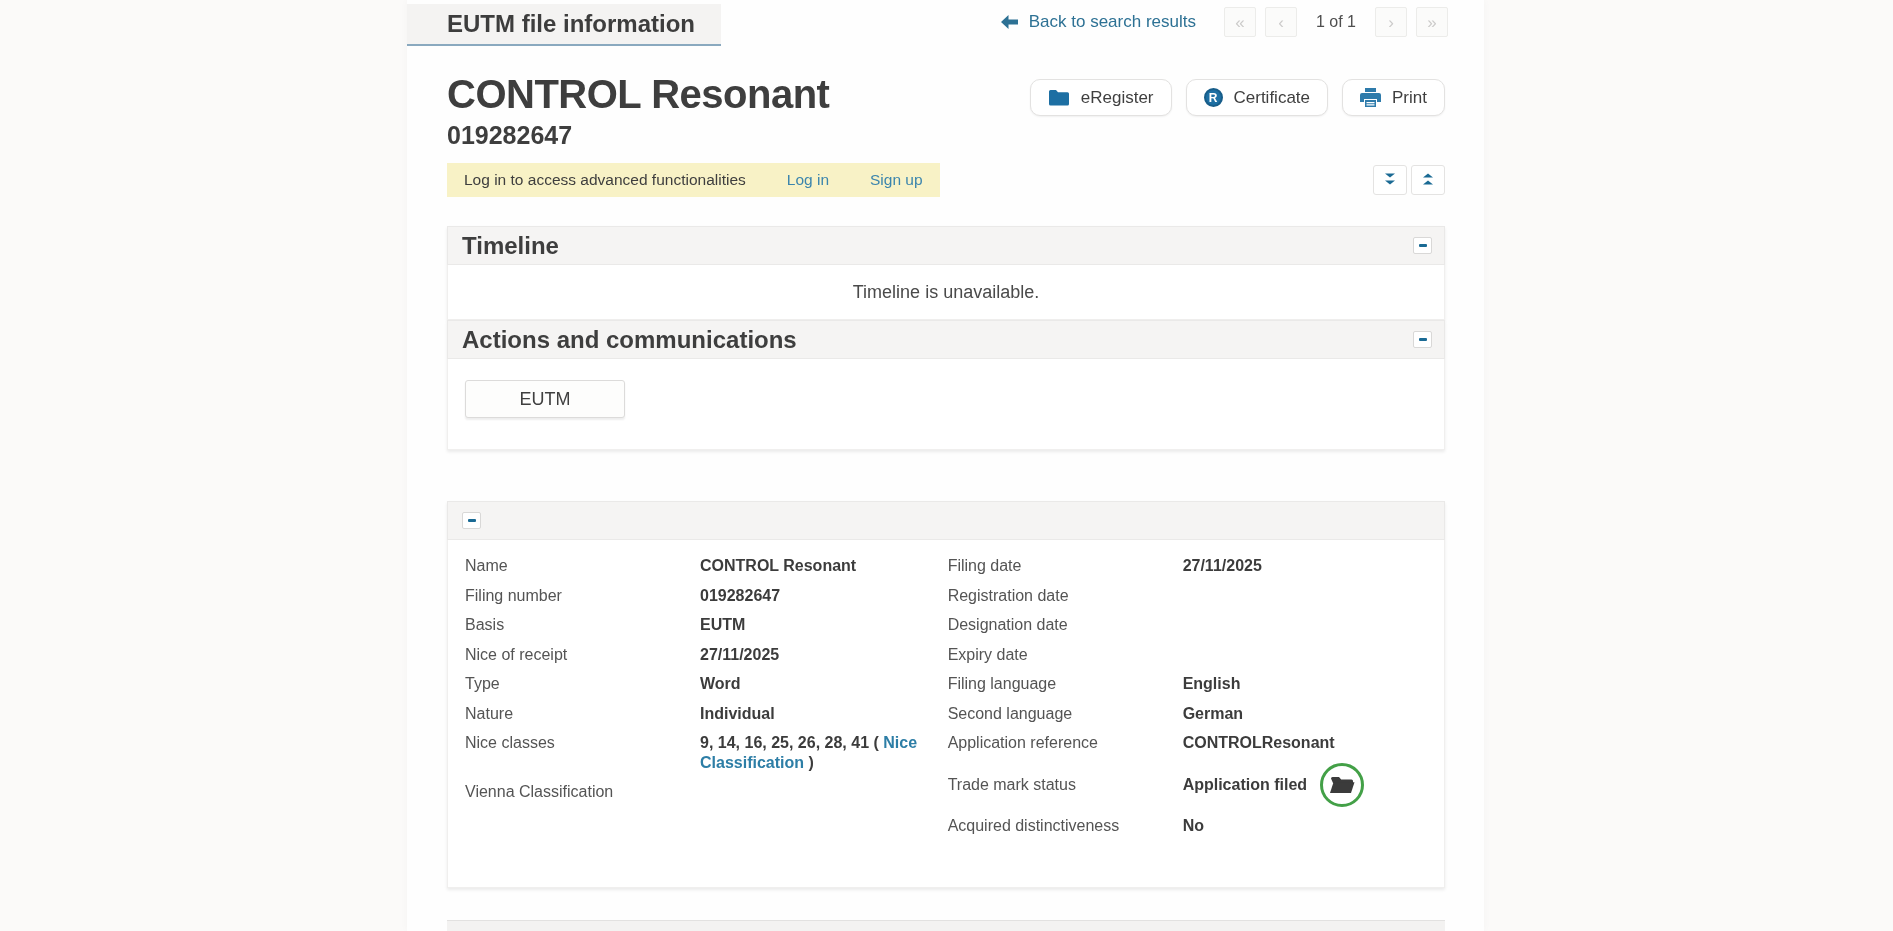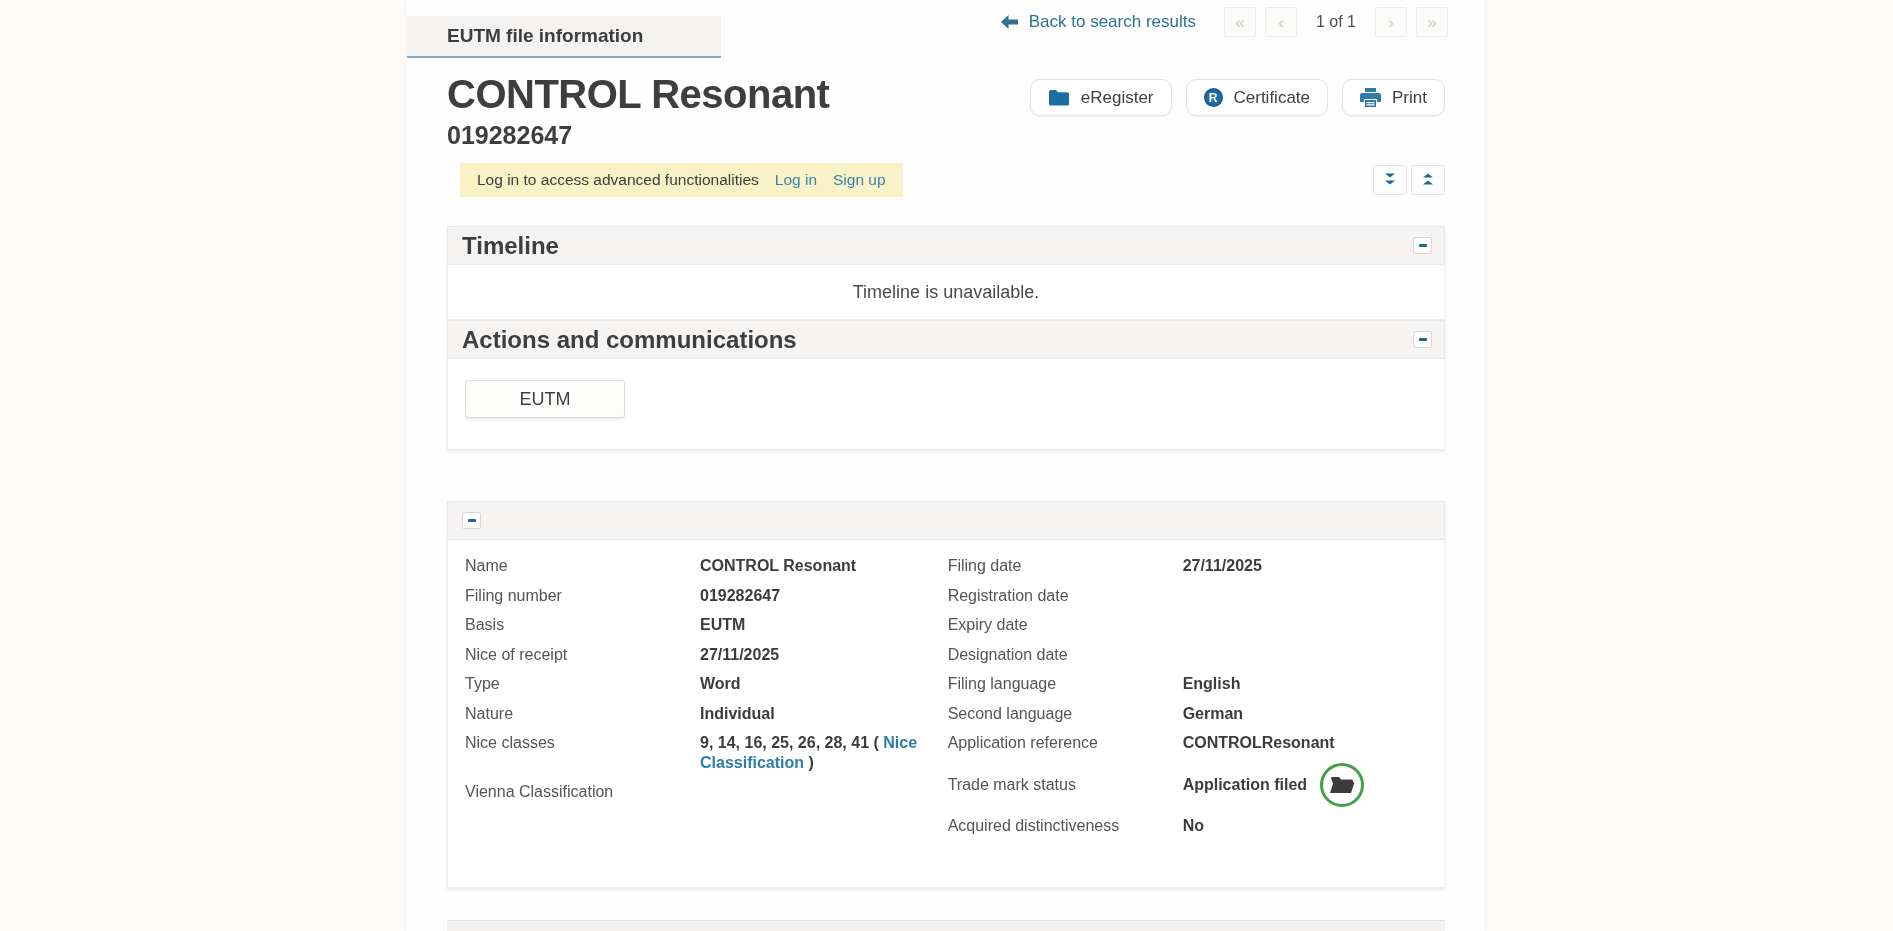--- a/index.html
+++ b/index.html
@@ -11,24 +11,24 @@
     position:relative;
   }
   .content-col {
     position:absolute; left:407px; top:0; width:1077px; height:931px;
     background:#fefefe;
     box-shadow:0 0 8px rgba(0,0,0,0.03);
   }
   
   .top-strip { position:relative; height:57px; }
   .file-tab {
-    position:absolute; left:0; top:16px; width:314px; height:42px;
+    position:absolute; left:0; top:4px; width:314px; height:42px;
     background:#f4f3f2; border-bottom:2px solid #8aa9bf;
     display:flex; align-items:center; padding-left:40px;
-    font-size:19px; font-weight:600; color:#3d3d3d;
+    font-size:24px; font-weight:600; color:#3d3d3d;
   }
   .toolbar {
     position:absolute; right:36px; top:0; height:44px;
     display:flex; align-items:center; gap:10px;
   }
   .back-link {
     display:flex; align-items:center; gap:10px; margin-right:18px;
     color:#2d7194; font-size:17px; cursor:pointer; text-decoration:none;
   }
   .pager { display:flex; align-items:center; gap:9px; }
@@ -52,21 +52,21 @@
   }
   .cert-badge {
     width:19px; height:19px; border-radius:50%; background:#1d6fa3; color:#fff;
     font-size:12px; font-weight:700; display:flex; align-items:center; justify-content:center;
     border:2px solid #175d89;
   }
   
   .login-row { margin:13px 39px 0 40px; display:flex; justify-content:space-between; align-items:flex-start; }
   .login-bar {
     background:#f8f2c6; height:32px; display:flex; align-items:center;
-    padding:17px 17px; gap:16px; font-size:15.5px; color:#3e3e3e;margin-left:13px;
+    padding:17px 17px; gap:41px; font-size:15.5px; color:#3e3e3e;
   }
   .login-bar a { color:#3b85ad; text-decoration:none; cursor:pointer; }
   .expand-group { display:flex; gap:4px; margin-top:2px; }
   .exp-btn {
     width:34px; height:30px; background:#fff; border:1px solid #e4e3e2; border-radius:3px;
     display:flex; align-items:center; justify-content:center; cursor:pointer;
   }
   
   .section { margin:0 39px 0 40px; box-shadow:0 2px 3px rgba(0,0,0,0.08); }
   .section-header {
@@ -265,25 +265,25 @@
       <div class="kv-col-right" id="kv-right">
           <div class="kv-row">
             <div class="kv-label">Filing date</div>
             <div class="kv-value">27/11/2025</div>
           </div>
           <div class="kv-row">
             <div class="kv-label">Registration date</div>
             <div class="kv-value"></div>
           </div>
           <div class="kv-row">
+            <div class="kv-label">Designation date</div>
+            <div class="kv-value"></div>
+          </div>
+          <div class="kv-row">
             <div class="kv-label">Expiry date</div>
-            <div class="kv-value"></div>
-          </div>
-          <div class="kv-row">
-            <div class="kv-label">Designation date</div>
             <div class="kv-value"></div>
           </div>
           <div class="kv-row">
             <div class="kv-label">Filing language</div>
             <div class="kv-value">English</div>
           </div>
           <div class="kv-row">
             <div class="kv-label">Second language</div>
             <div class="kv-value">German</div>
           </div>

